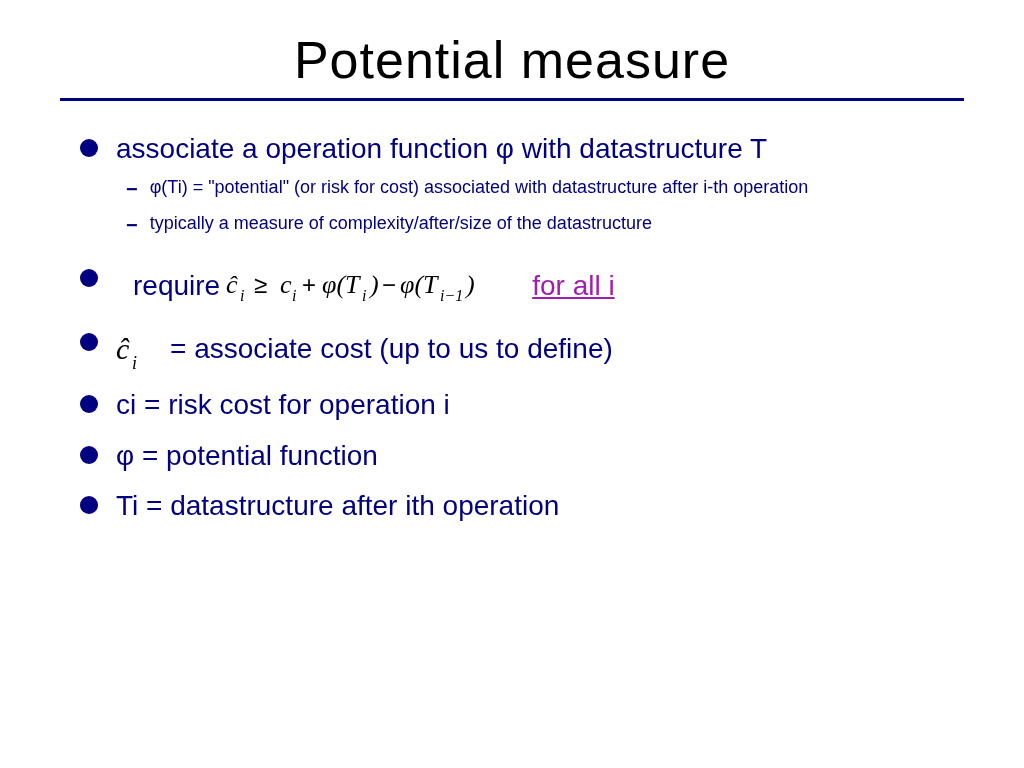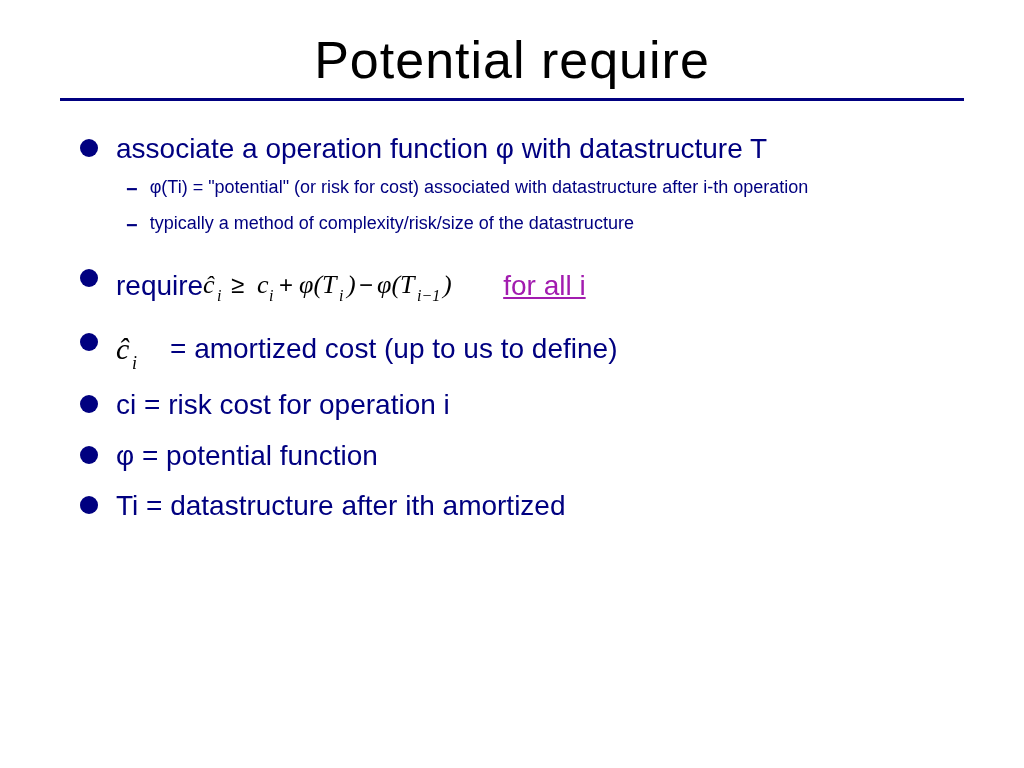--- a/index.html
+++ b/index.html
@@ -103,54 +103,56 @@
     .sub-text {
       color: #000080;
       font-size: 18px;
       line-height: 1.4;
     }
 
     .require-row {
       display: flex;
       align-items: center;
       flex-wrap: wrap;
+      gap: 6px;
+      margin-left: 17px;
     }
 
     .amortized-row {
       display: flex;
       align-items: center;
       flex-wrap: wrap;
       gap: 6px;
     }
   </style>
 </head>
 <body>
 
 <div class="slide-container">
 
   <div class="title-section">
-    <h1 class="title">Potential require</h1>
+    <h1 class="title">Potential measure</h1>
     <div class="title-underline"></div>
   </div>
 
   <div class="content-section">
     <ul class="bullet-list">
 
       <li class="bullet-item">
         <div class="bullet-dot"></div>
         <div>
           <div class="bullet-text">associate a operation function φ with datastructure T</div>
           <ul class="sub-list">
             <li class="sub-item">
               <span class="sub-dash">−</span>
               <span class="sub-text">φ(Ti) = "potential" (or risk for cost) associated with datastructure after i-th operation</span>
             </li>
             <li class="sub-item">
               <span class="sub-dash">−</span>
-              <span class="sub-text">typically a method of complexity/risk/size of the datastructure</span>
+              <span class="sub-text">typically a measure of complexity/after/size of the datastructure</span>
             </li>
           </ul>
         </div>
       </li>
 
       <li class="bullet-item">
         <div class="bullet-dot"></div>
         <div class="require-row">
           <span class="bullet-text">require</span>
 
@@ -181,35 +183,35 @@
       </li>
 
       <li class="bullet-item">
         <div class="bullet-dot"></div>
         <div class="amortized-row">
 
           <svg width="44" height="48" viewBox="0 0 44 48" style="vertical-align:middle; display:inline-block; margin-right:4px;">
             <text x="0" y="34" font-family="Times New Roman, serif" font-style="italic" font-size="30" fill="#000000">ĉ</text>
             <text x="16" y="44" font-family="Times New Roman, serif" font-style="italic" font-size="18" fill="#000000">i</text>
           </svg>
-          <span class="bullet-text">= amortized cost (up to us to define)</span>
+          <span class="bullet-text">= associate cost (up to us to define)</span>
         </div>
       </li>
 
       <li class="bullet-item">
         <div class="bullet-dot"></div>
         <span class="bullet-text">ci = risk cost for operation i</span>
       </li>
 
       <li class="bullet-item">
         <div class="bullet-dot"></div>
         <span class="bullet-text">φ = potential function</span>
       </li>
 
       <li class="bullet-item">
         <div class="bullet-dot"></div>
-        <span class="bullet-text">Ti = datastructure after ith amortized</span>
+        <span class="bullet-text">Ti = datastructure after ith operation</span>
       </li>
 
     </ul>
   </div>
 
 </div>
 
 </body></html>

